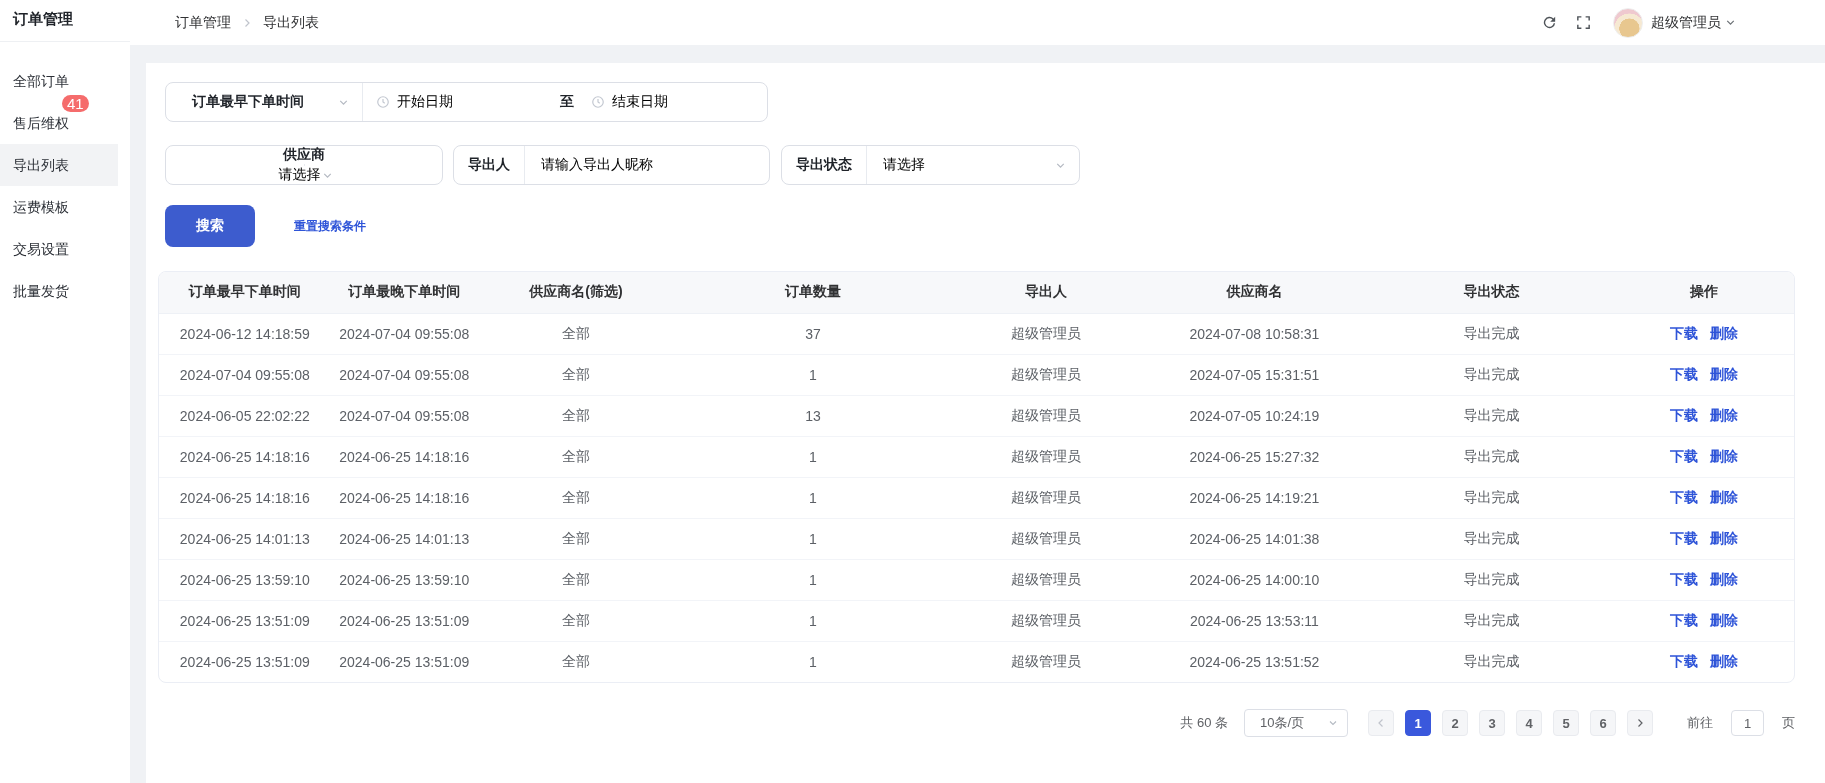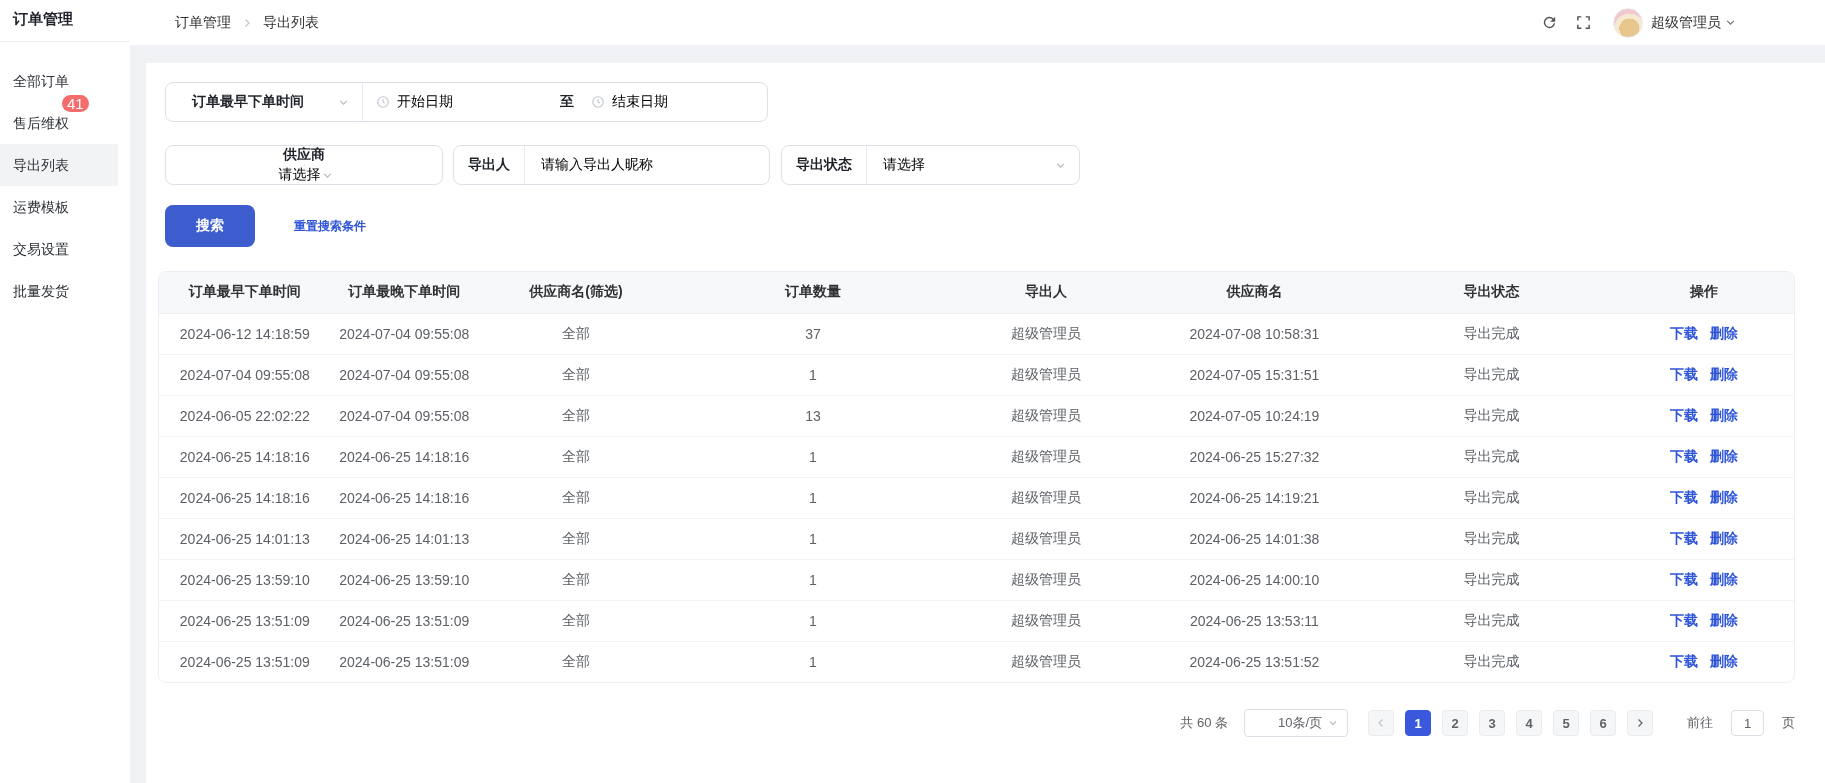--- a/index.html
+++ b/index.html
@@ -59,21 +59,21 @@
   .table-wrap{ margin:24px 0 0 12px; width:1637px; border:1px solid #ebeef5; border-radius:8px; overflow:hidden; }
   table{ width:100%; border-collapse:collapse; table-layout:fixed; }
   thead th{ height:41px; background:#f7f8fa; font-size:14px; font-weight:700; color:#303133; text-align:center; border-bottom:1px solid #eef1f6; }
   tbody td{ height:41px; font-size:14px; color:#5c6066; text-align:center; border-bottom:1px solid #f2f4f8; }
   tbody tr:last-child td{ border-bottom:none; }
   td.op a{ color:var(--link); font-weight:700; cursor:pointer; text-decoration:none;text-align:center; }
   td.op a + a{ margin-left:12px; }
   
   .pagination{ width:1637px; margin-left:12px; margin-top:26px; display:flex; align-items:center; justify-content:flex-end; color:#606266; font-size:13px; }
   .total{ margin-right:16px; }
-  .page-size{ width:104px; height:28px; border:1px solid #dcdfe6; border-radius:4px; display:flex; align-items:center; padding-left:33px; margin-right:20px; cursor:pointer; background:#fff; }
+  .page-size{ width:104px; height:28px; border:1px solid #dcdfe6; border-radius:4px; display:flex; align-items:center; padding-left:15px; margin-right:20px; cursor:pointer; background:#fff; }
   .page-size .chev{ margin-right:8px; }
   .pager{ display:flex; align-items:center; gap:11px; }
   .pg-btn{ min-width:26px; height:26px; border-radius:4px; background:#f5f6f8; border:1px solid #e9ebef; color:#606266; font-weight:700; font-size:13px; display:flex; align-items:center; justify-content:center; cursor:pointer; }
   .pg-btn.active{ background:var(--page_active); border-color:var(--page_active); color:#fff; }
   .pg-btn.nav-prev{ color:#c0c4cc; }
   .goto{ display:flex; align-items:center; gap:18px; margin-left:34px; }
   .goto-input{ width:33px; height:26px; border:1px solid #dcdfe6; border-radius:4px; text-align:center; font-size:13px; color:#606266; font-family:inherit; }
   svg{ display:block; }
 </style>
 </head>

